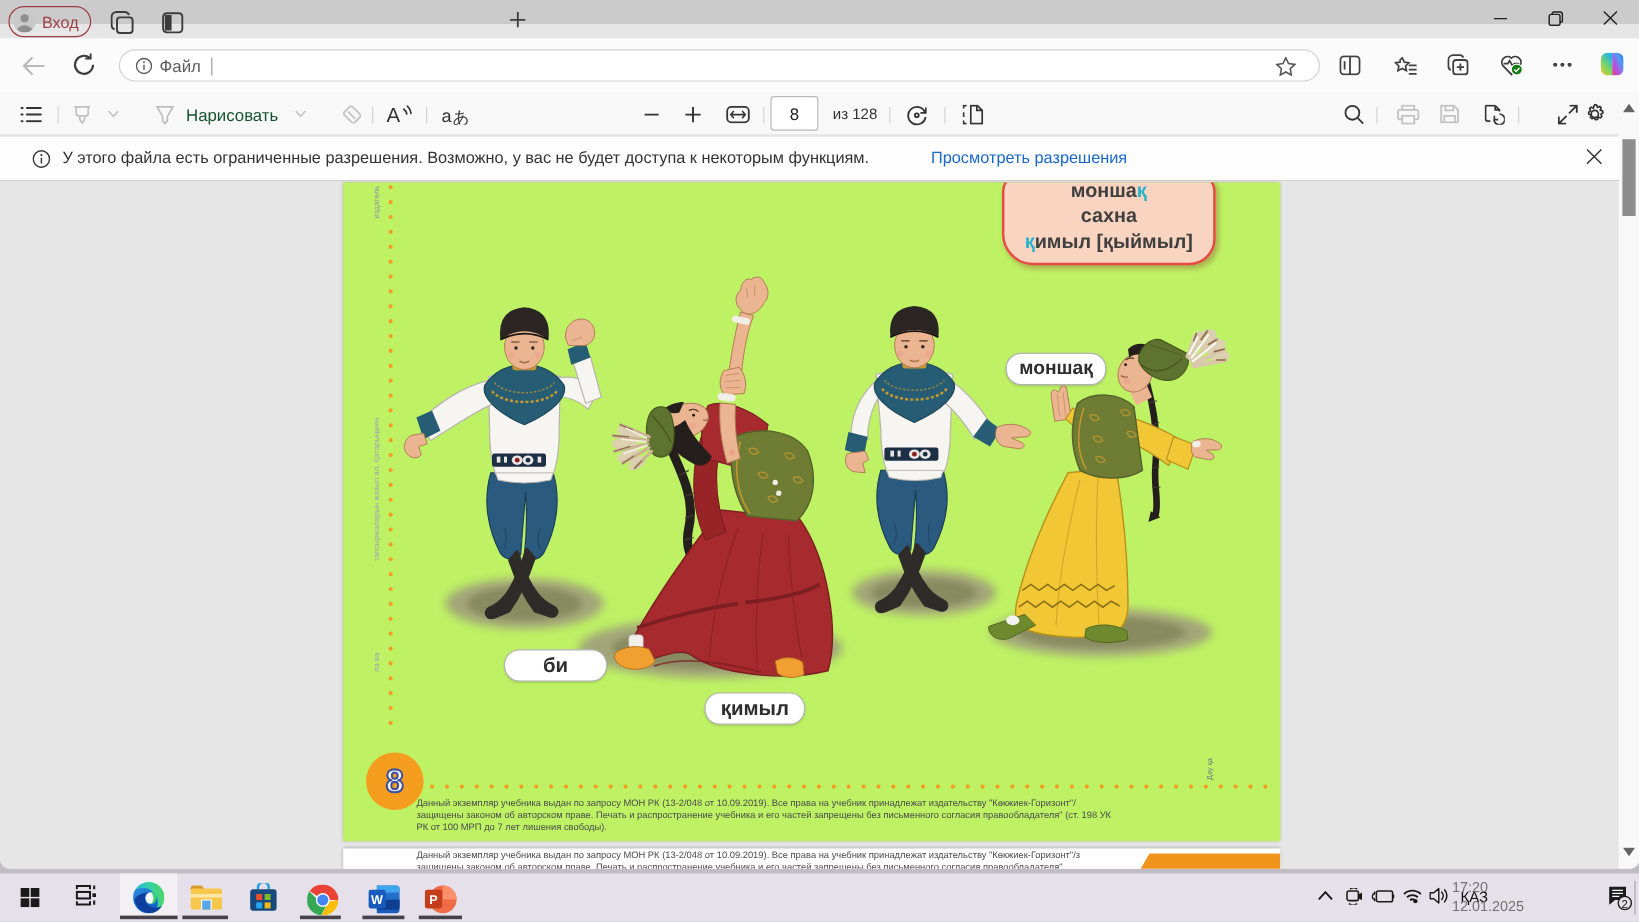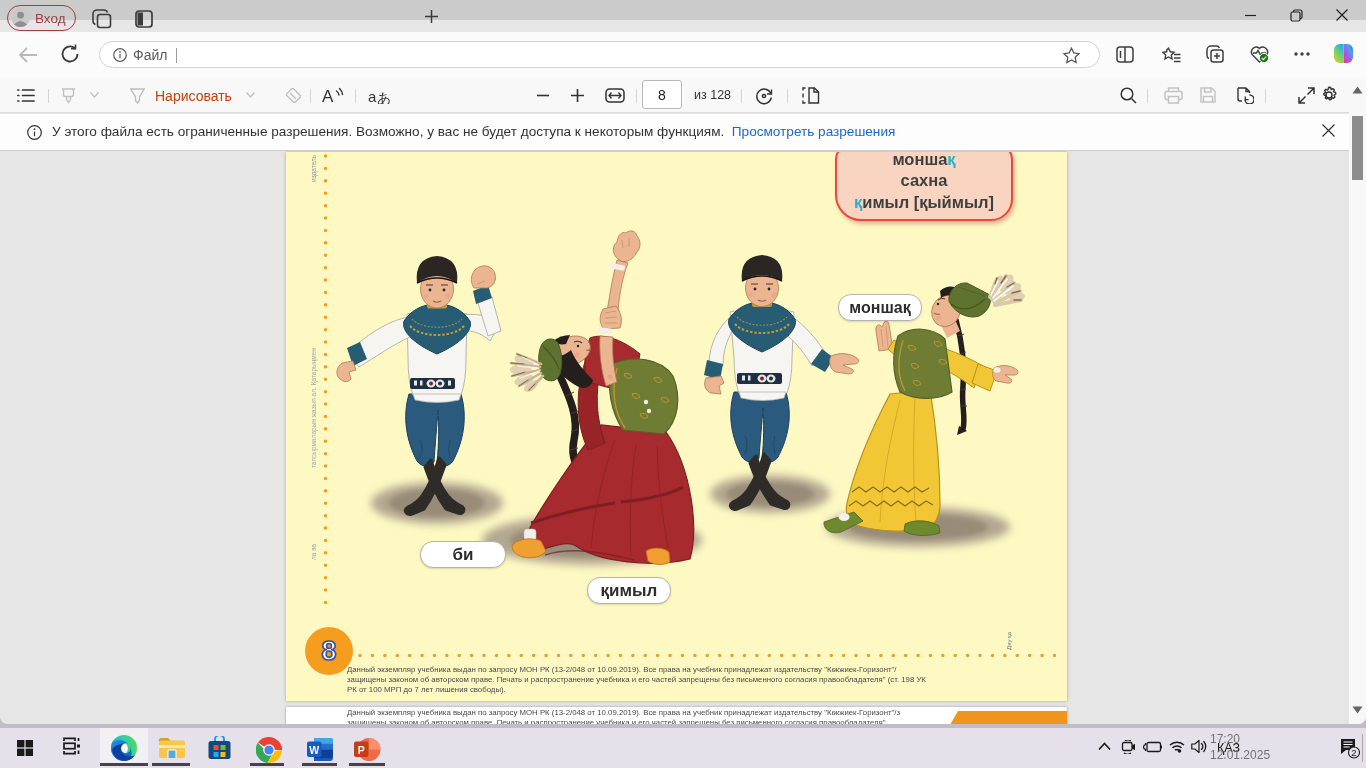--- a/index.html
+++ b/index.html
@@ -4,21 +4,21 @@
 <style>
   * { margin:0; padding:0; box-sizing:border-box; }
   html,body { width:1366px; height:768px; overflow:hidden; background:#c2bcc4; font-family:"Liberation Sans", sans-serif; }
   .abs { position:absolute; }
   #win { position:absolute; left:0; top:0; width:1366px; height:724px; background:#e6e6e6; border-radius:0 0 8px 8px; overflow:hidden; }
   #tabstrip { position:absolute; left:0; top:0; width:1366px; height:20px; background:#cbcbcb; }
   #navbar { position:absolute; left:0; top:32px; width:1366px; height:46px; background:#fbfbfb; }
   #pdfbar { position:absolute; left:0; top:78px; width:1366px; height:35px; background:#f8f8f8; border-bottom:1px solid #dcdcdc; }
   #notif { position:absolute; left:0; top:114px; width:1366px; height:37px; background:#fdfdfd; border-bottom:1px solid #cfcfcf; font-size:13.6px; color:#333; }
   #content { position:absolute; left:0; top:151px; width:1366px; height:573px; background:#e6e6e6; }
-  #page1 { position:absolute; left:286px; top:1px; width:781px; height:549px; background:#fef9c3; box-shadow:0 0 3px rgba(0,0,0,.3); overflow:hidden; }
+  #page1 { position:absolute; left:286px; top:1px; width:781px; height:549px; background:#bef264; box-shadow:0 0 3px rgba(0,0,0,.3); overflow:hidden; }
   #page2 { position:absolute; left:286px; top:556px; width:781px; height:573px; background:#fff; box-shadow:0 0 3px rgba(0,0,0,.3); }
   #scrollbar { position:absolute; left:1349px; top:78px; width:17px; height:646px; background:#f8f8f8; }
   #taskbar { position:absolute; left:0; top:728px; width:1366px; height:40px; background:#e5e0e9; }
   .pill { position:absolute; background:#fff; border:1.5px solid #b4b4b4; border-radius:13px; text-align:center; font-weight:bold; color:#2d2d2d; box-shadow:0 1px 2px rgba(0,0,0,.15); }
   .sep { position:absolute; width:1px; background:#d4d4d4; }
   svg { display:block; }
   .ic { position:absolute; }
 </style>
 </head>
 <body>
@@ -430,21 +430,21 @@
       <path d="M2 1 H15 M3.5 1 v5.5 a2 2 0 0 0 2 2 h6 a2 2 0 0 0 2-2 V1"></path>
       <path d="M6.5 8.5 v3 l2 3 2-3 v-3"></path>
     </svg>
     <svg class="ic" style="left:90px;top:14px" width="9" height="6" viewBox="0 0 9 6" fill="none" stroke="#c0c0c0" stroke-width="1.3">
         <path d="M0.5 0.5 L4.5 5 L8.5 0.5"></path>
       </svg>
 
     <svg class="ic" style="left:130px;top:10px" width="15" height="16" viewBox="0 0 15 16" fill="none" stroke="#bdbdbd" stroke-width="1.4">
       <path d="M0.8 1 H14.2 L9.5 9 v3.5 L7.5 15 L5.5 12.5 V9 Z"></path>
     </svg>
-    <span class="abs" style="left:155px;top:10px;font-size:14px;color:#c2410c;">Нарисовать</span>
+    <span class="abs" style="left:155px;top:10px;font-size:14px;color:#14532d;">Нарисовать</span>
     <svg class="ic" style="left:246px;top:14px" width="9" height="6" viewBox="0 0 9 6" fill="none" stroke="#c0c0c0" stroke-width="1.3">
         <path d="M0.5 0.5 L4.5 5 L8.5 0.5"></path>
       </svg>
 
     <svg class="ic" style="left:284px;top:10px" width="17" height="15" viewBox="0 0 17 15" fill="none" stroke="#c0c0c0" stroke-width="1.4">
       <path d="M10 1.2 L15.8 7 a2 2 0 0 1 0 2.8 l-4 4 a2 2 0 0 1 -2.8 0 L3.2 8 a2 2 0 0 1 0-2.8 l4-4 a2 2 0 0 1 2.8 0 Z"></path>
       <path d="M6 5 l6 6"></path>
     </svg>
     <div class="sep" style="left:310px;top:11px;height:14px;"></div>
 
@@ -514,21 +514,21 @@
       <circle cx="9" cy="9" r="3"></circle>
       <path d="M9 1.2 l1.6 0.3 0.6 2 1.9-0.8 1.2 1.2 -0.8 1.9 2 0.6 0.3 1.6 -1.7 1.2 0.8 1.9 -1.2 1.2 -1.9-0.8 -0.6 2 -1.6 0.3 -1.2-1.7 -1.9 0.8 -1.2-1.2 0.8-1.9 -2-0.6 -0.3-1.6 1.7-1.2 -0.8-1.9 1.2-1.2 1.9 0.8 0.6-2 Z" stroke-linejoin="round"></path>
     </svg>
   </div>
   <div id="notif">
     <svg class="ic" style="left:27px;top:11px" width="15" height="15" viewBox="0 0 15 15" fill="none" stroke="#333" stroke-width="1.2">
       <circle cx="7.5" cy="7.5" r="6.8"></circle>
       <path d="M7.5 6.5 V11.2"></path>
         <circle cx="7.5" cy="4.2" r="0.9" fill="#333" stroke="none"></circle>
     </svg>
-    <span class="abs" style="left:52px;top:10px;">У этого файла есть ограниченные разрешения. Возможно, у вас не будет доступа к некоторым функциям.&nbsp; <a style="color:#1a68c9;text-decoration:none;">Просмотреть разрешения</a></span>
+    <span class="abs" style="left:52px;top:10px;">У этого файла есть ограниченные разрешения. Возможно, у вас не будет доступа к некоторым функциям.&nbsp; <a style="color:#1a68c9;text-decoration:none;margin-left:44px;">Просмотреть разрешения</a></span>
     <svg class="ic" style="left:1322px;top:10px" width="13" height="13" viewBox="0 0 13 13" stroke="#333" stroke-width="1.2">
         <path d="M0.5 0.5 L12.5 12.5 M12.5 0.5 L0.5 12.5"></path>
       </svg>
   </div>
   <div id="scrollbar">
     <svg class="ic" style="left:3px;top:8px" width="11" height="8" viewBox="0 0 11 8" fill="#636363">
         <path d="M5.5 0.5 L10.5 7.5 H0.5 Z"></path>
       </svg>
     <div class="abs" style="left:3px;top:38px;width:11px;height:64px;background:#8d8d8d;"></div>
     <svg class="ic" style="left:3px;top:628px" width="11" height="8" viewBox="0 0 11 8" fill="#636363">

